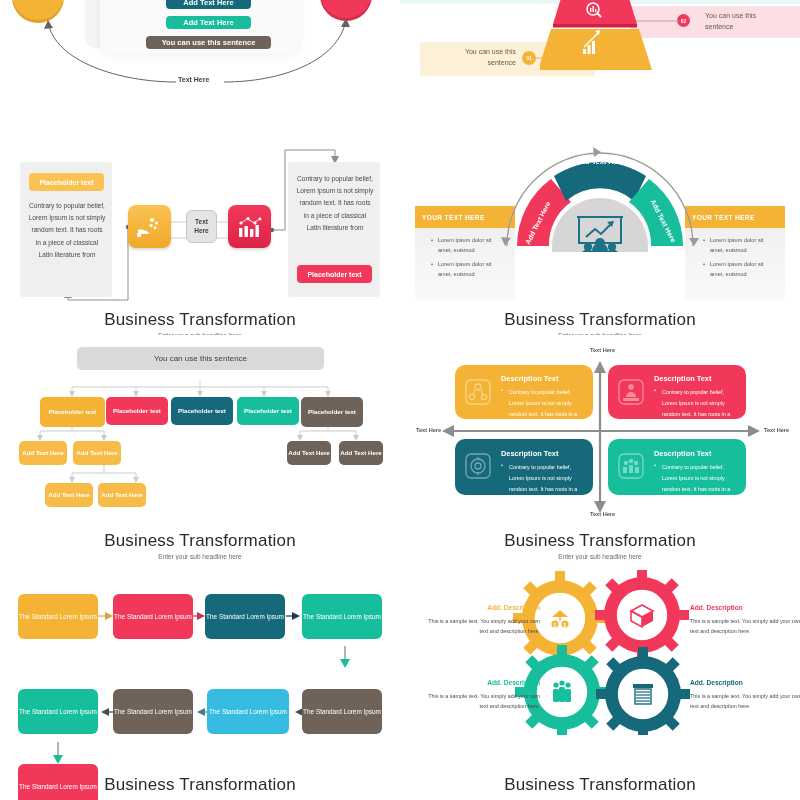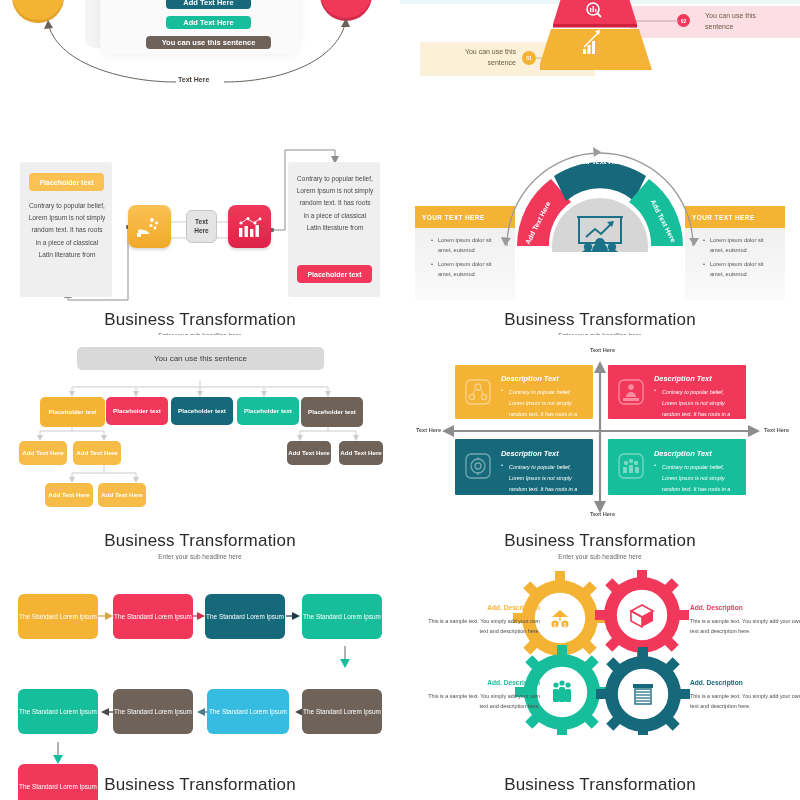--- a/index.html
+++ b/index.html
@@ -47,21 +47,21 @@
 
   
   .node { position:absolute; border-radius:5px; color:#fff; font-size:6.2px;
      font-weight:bold; display:flex; align-items:center; justify-content:center;
      text-align:center; line-height:1.35; }
   .tophdr { position:absolute; background:#d9d9d9; border-radius:5px;
      display:flex; align-items:center; justify-content:center;
      font-size:8px; color:#3d3d3d; }
 
   
-  .quad { position:absolute; border-radius:1px; color:#fff;font-style:italic; }
+  .quad { position:absolute; border-radius:10px; color:#fff; }
   .quad .qt { position:absolute; font-size:7.4px; font-weight:bold; }
   .quad .qb { position:absolute; font-size:5.4px; line-height:2.0; }
   .axlabel { position:absolute; font-size:5.6px; font-weight:bold; color:#555; }
 
   
   .sbox { position:absolute; border-radius:6px; color:#fff; font-size:6.4px;
      display:flex; align-items:center; justify-content:center; text-align:center;
      line-height:1.5; }
 
   

